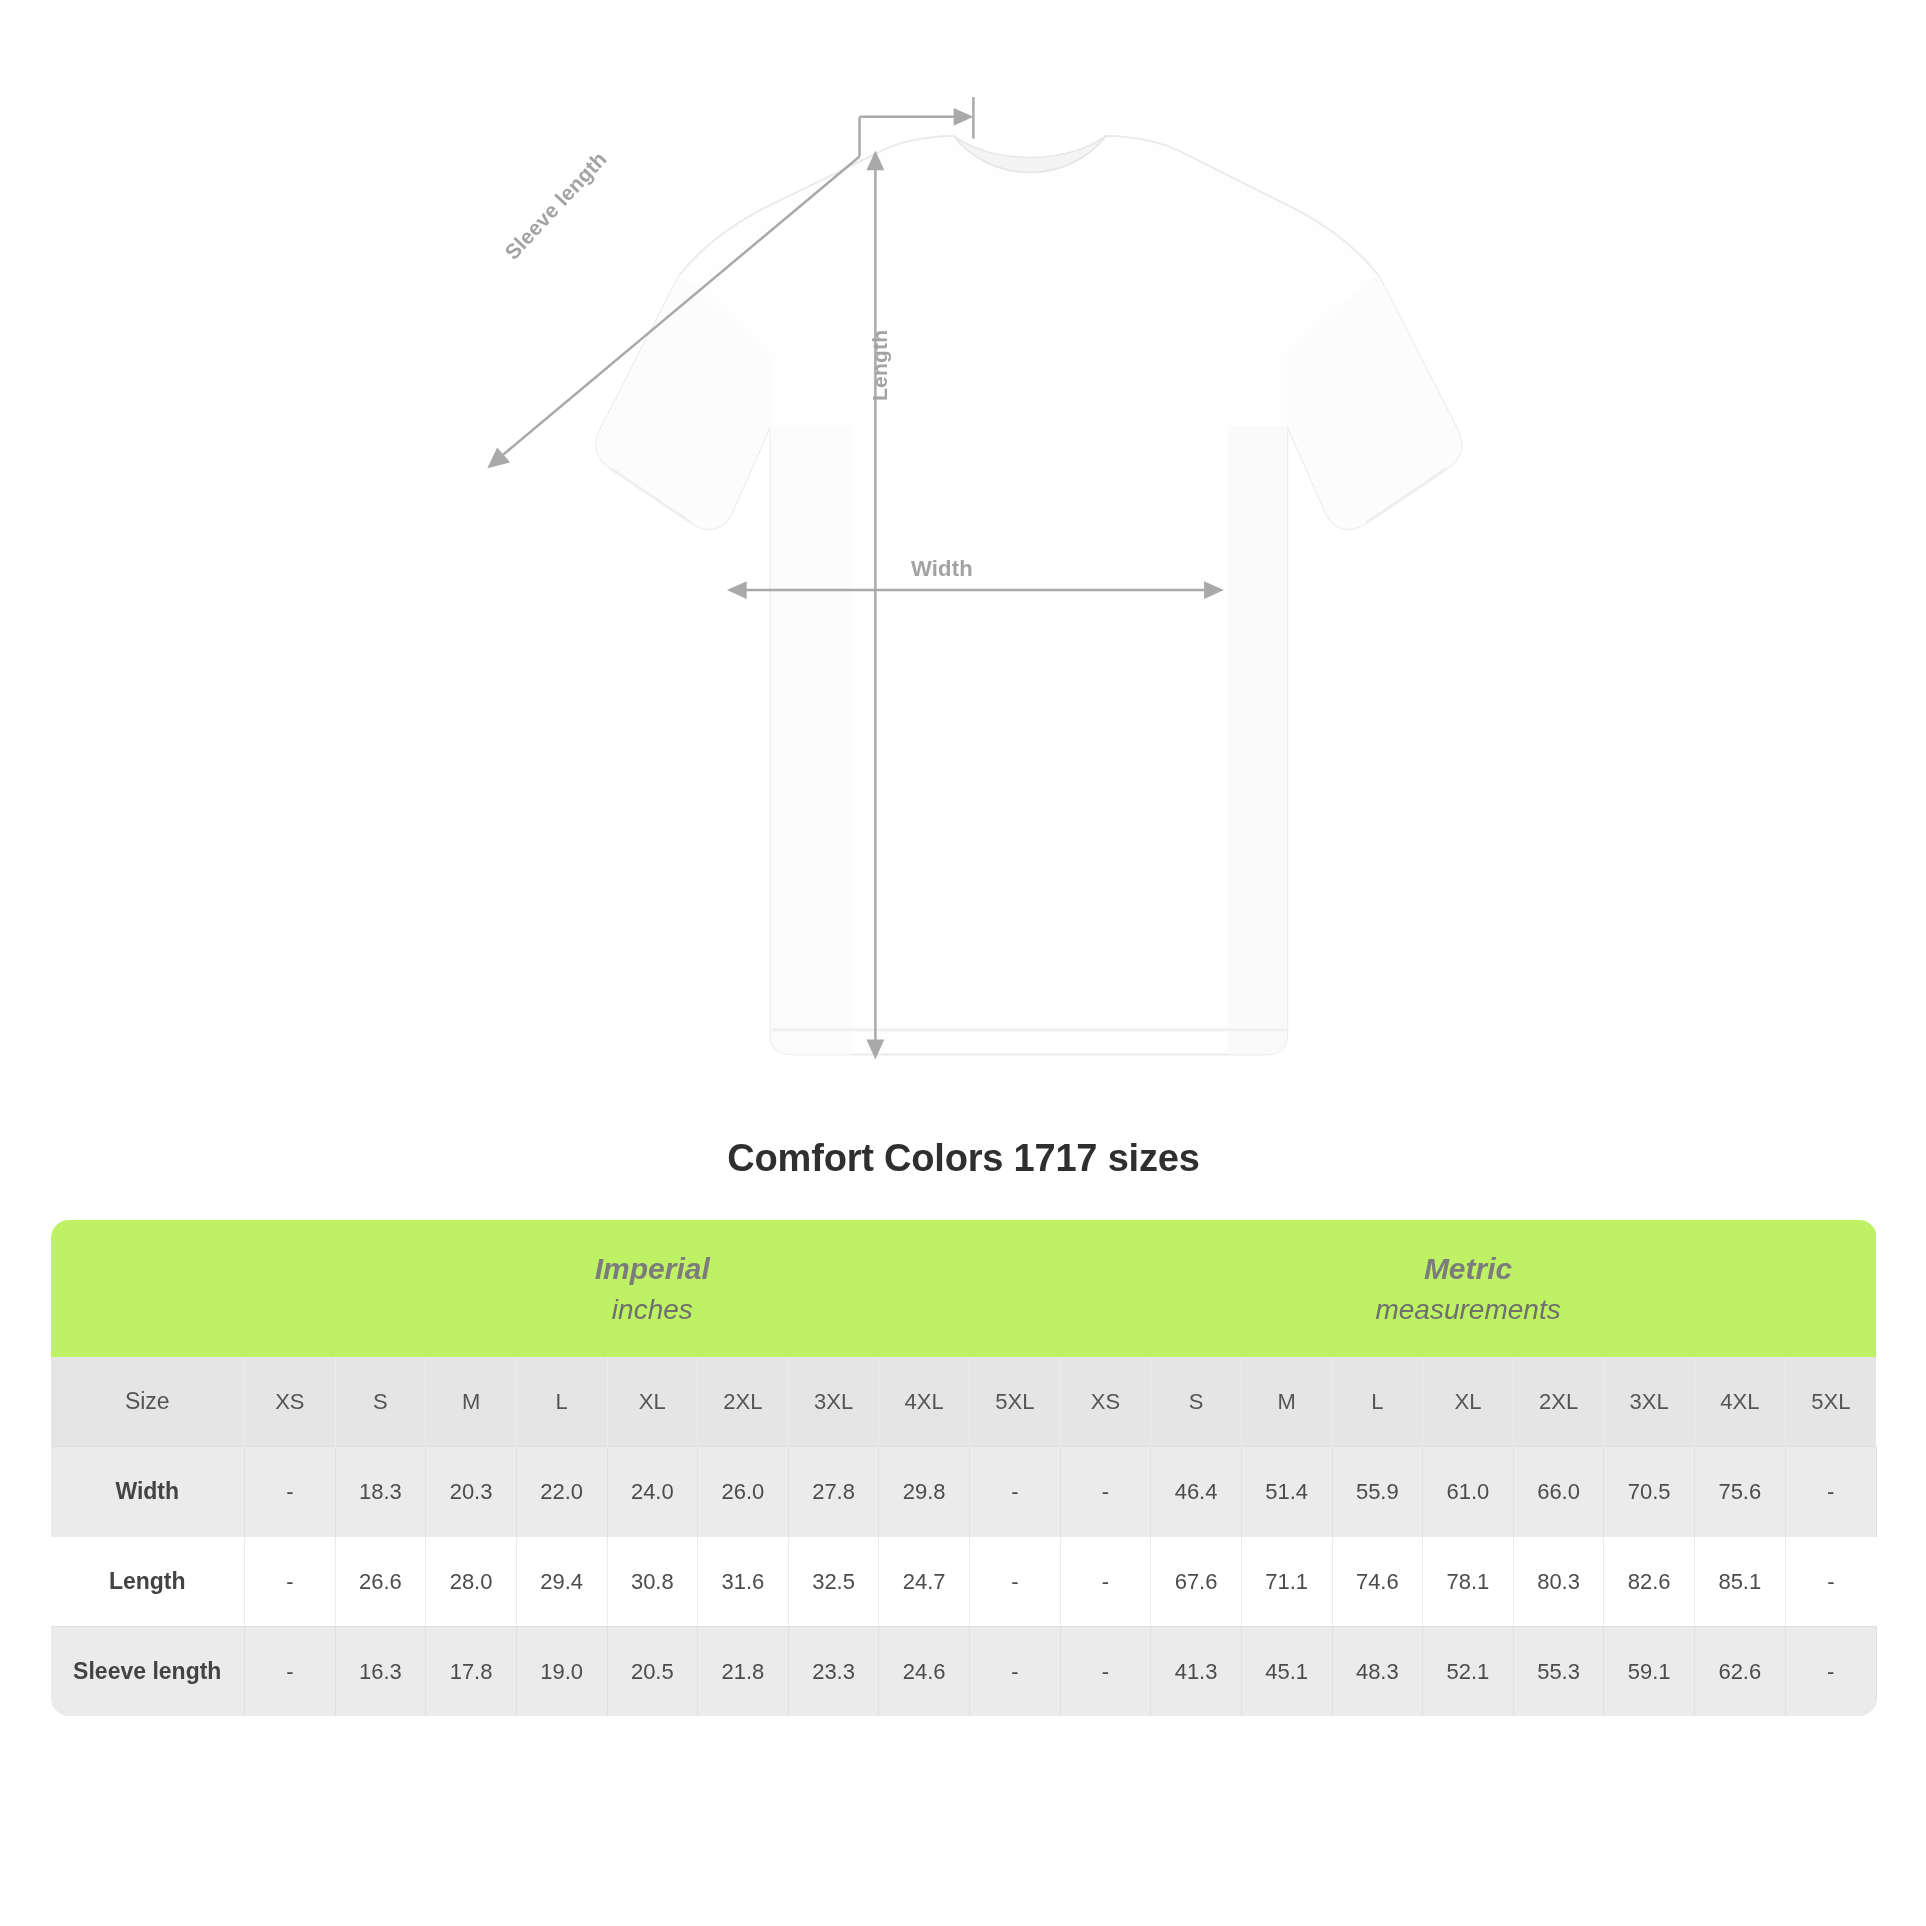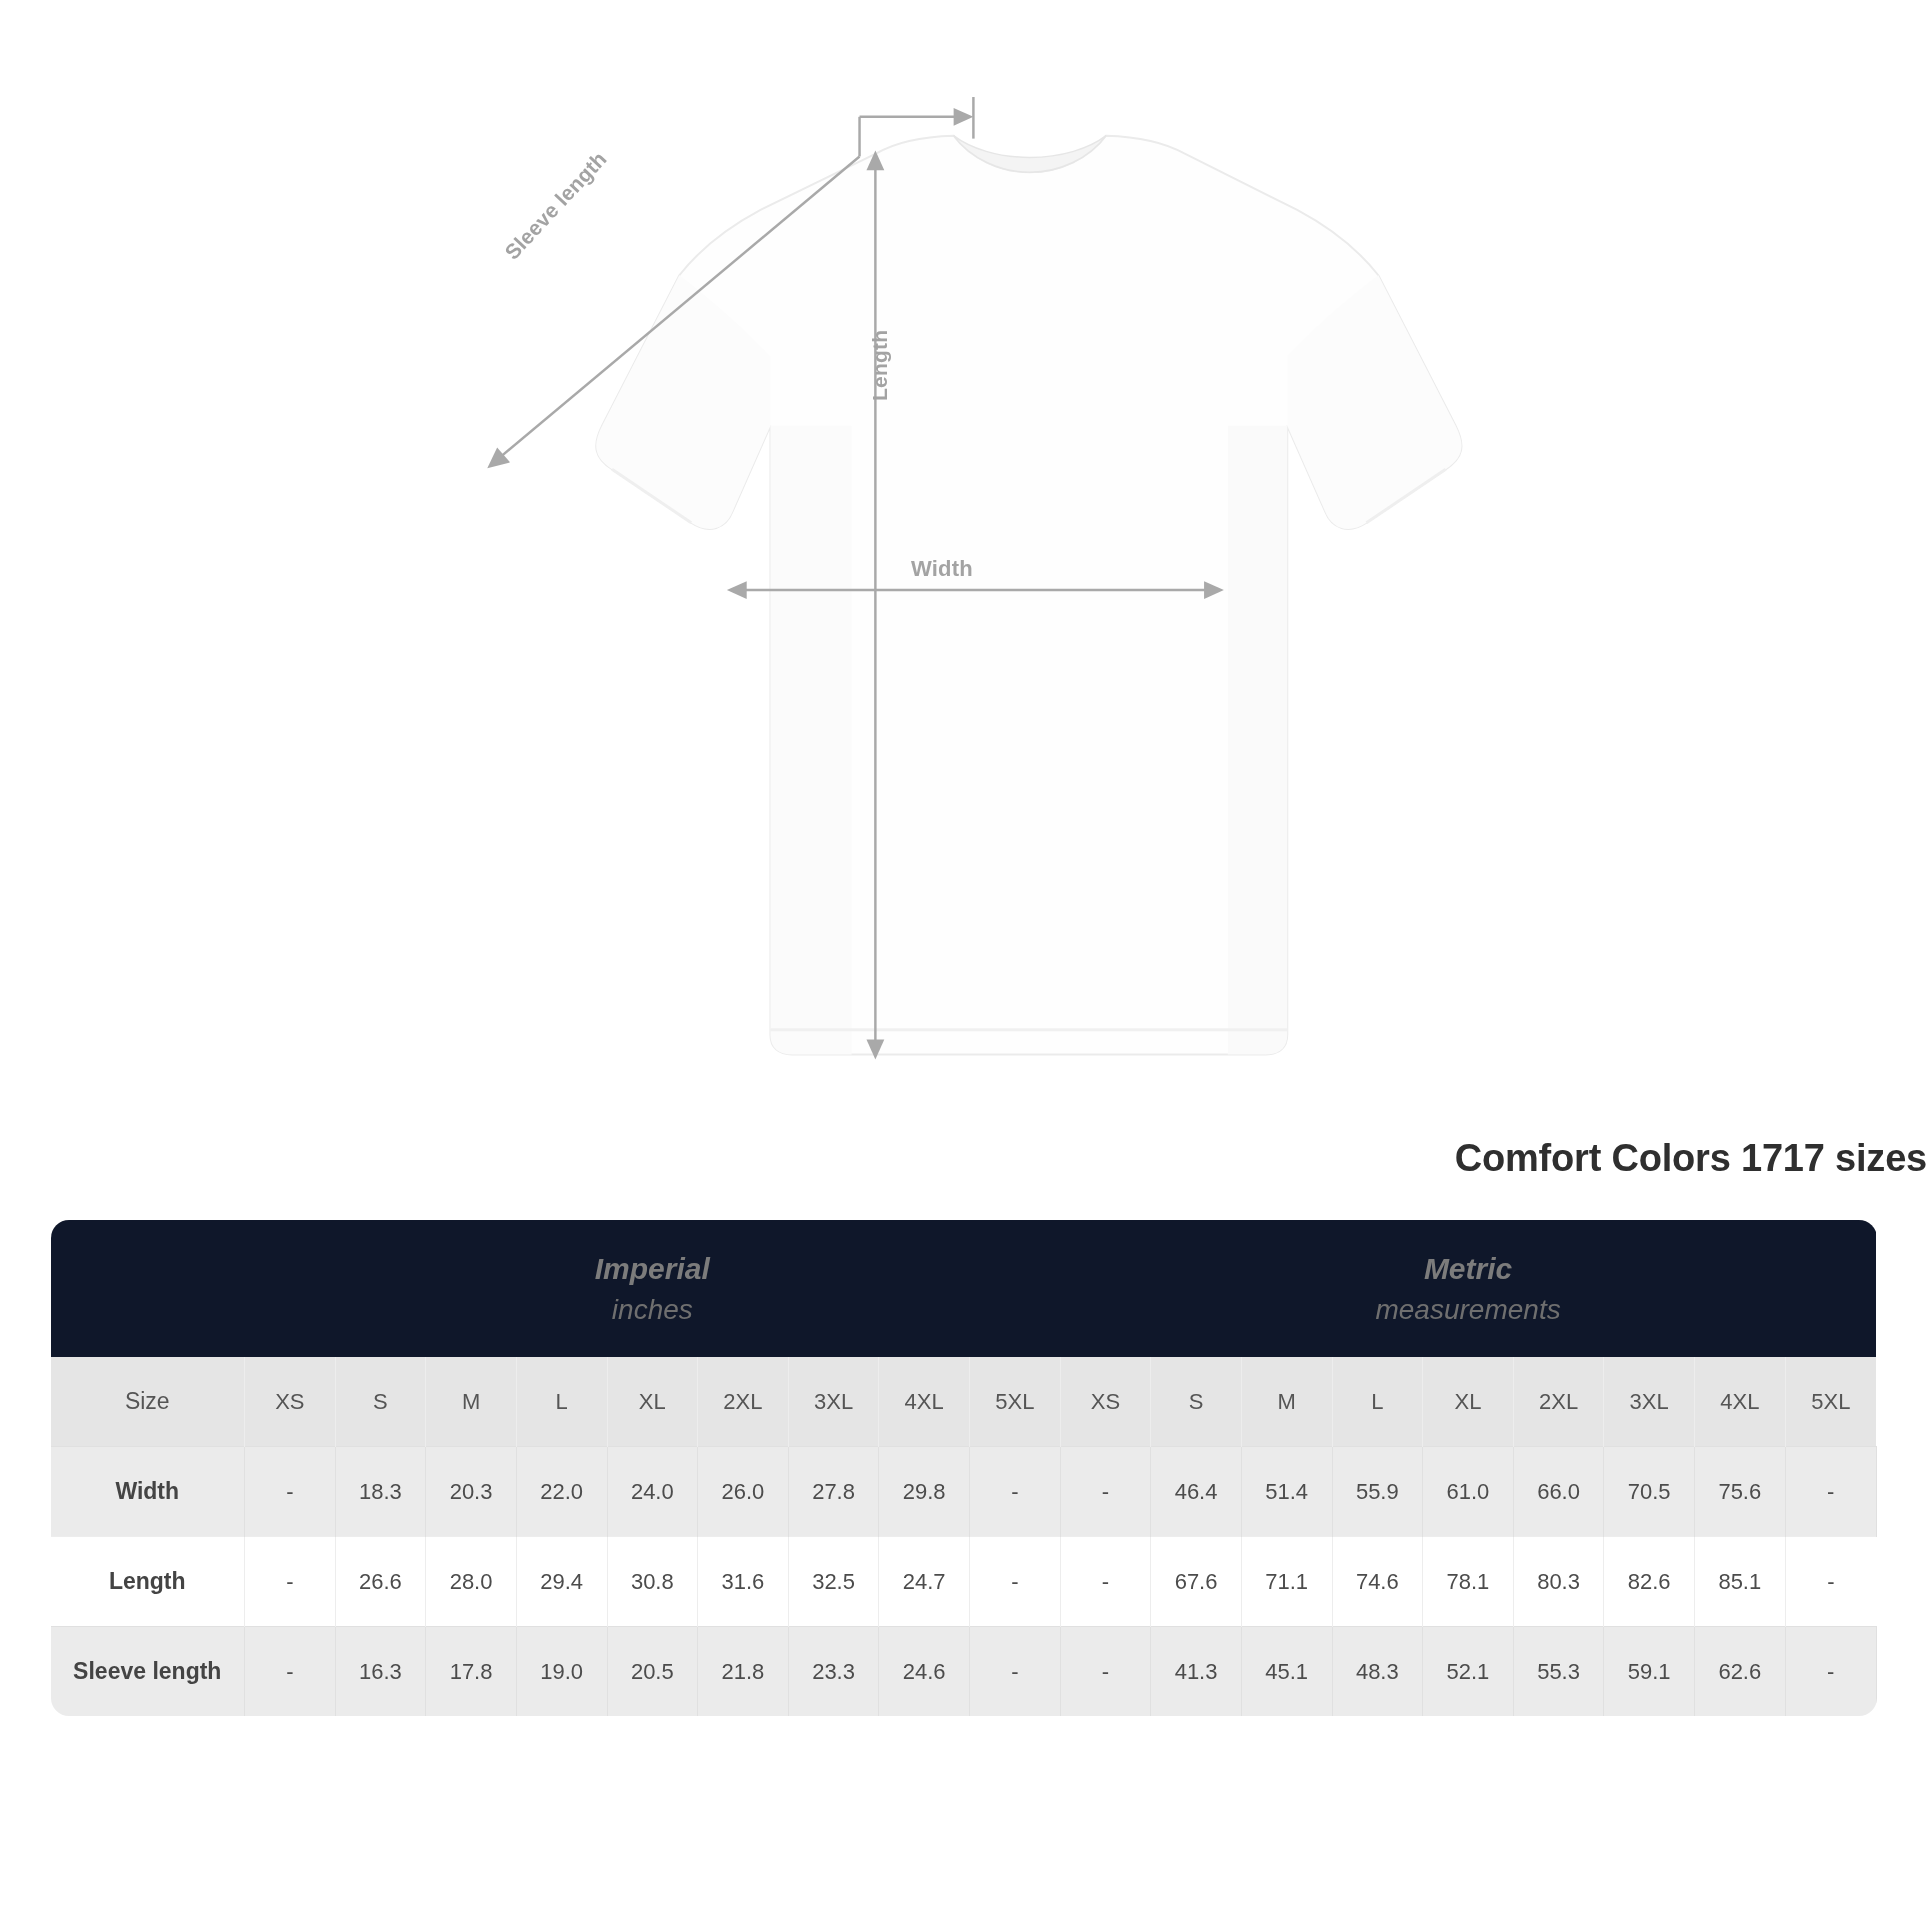--- a/index.html
+++ b/index.html
@@ -53,21 +53,21 @@
   }
   .label-sleeve {
     left: 500px;
     top: 248px;
     transform: rotate(-47deg);
     transform-origin: left top;
   }
 
   
   .heading-wrap {
-    text-align: right;
+    text-align: center;
     margin-top: 38px;
   }
   .chart-title {
     font-size: 38px;
     font-weight: bold;
     color: #2f2f2f;
     letter-spacing: -0.2px;
   }
   .chart-note {
     margin-top: 20px;
@@ -89,21 +89,21 @@
     overflow: hidden;
   }
   table.size-table td,
   table.size-table th {
     text-align: center;
     vertical-align: middle;
     font-weight: normal;
   }
   .unit-head {
     height: 137px;
-    background: #0f172a;
+    background: #bef264;
     color: #7c7c7c;
   }
   .unit-head .unit-name {
     font-size: 30px;
     font-weight: bold;
     font-style: italic;
   }
   .unit-head .unit-sub {
     font-size: 28px;
     font-style: italic;

